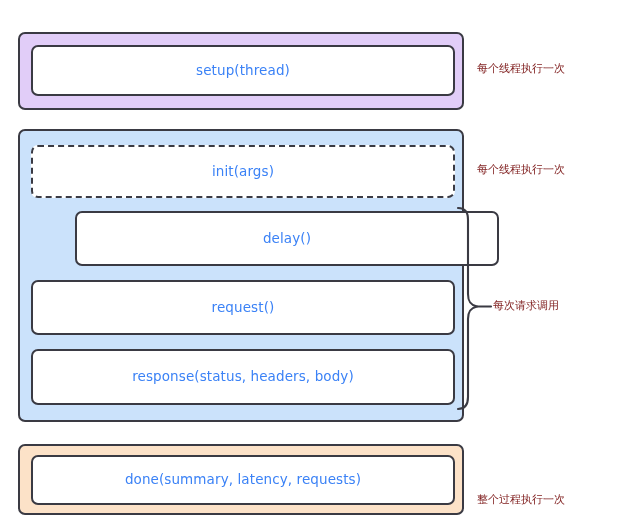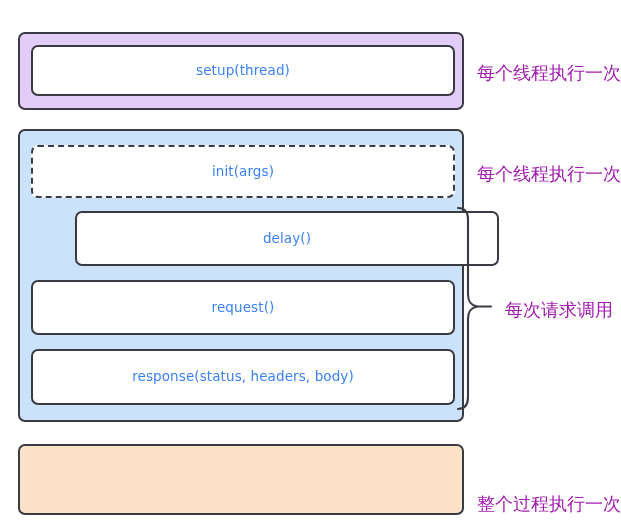--- a/index.html
+++ b/index.html
@@ -78,29 +78,29 @@
   .hook-setup    { left: 31px; top: 45px;  width: 424px; height: 51px; }
   .hook-init     { left: 31px; top: 145px; width: 424px; height: 53px; }
   .hook-delay    { left: 31px; top: 211px; width: 424px; height: 55px; margin-left: 44px; }
   .hook-request  { left: 31px; top: 280px; width: 424px; height: 55px; }
   .hook-response { left: 31px; top: 349px; width: 424px; height: 56px; }
   .hook-done     { left: 31px; top: 455px; width: 424px; height: 50px; }
 
   
   .annotation {
     position: absolute;
-    font-size: 18px;
+    font-size: 11px;
     line-height: 1;
-    color: #a21caf;
+    color: #7f1d1d;
     white-space: nowrap;
-    font-family: Liberation Serif, serif;
+    font-family: Liberation Mono, monospace;
   }
   .ann-setup { left: 477px; top: 64px; }
   .ann-init  { left: 477px; top: 165px; }
-  .ann-loop  { left: 505px; top: 301px; }
+  .ann-loop  { left: 493px; top: 301px; }
   .ann-done  { left: 477px; top: 473px; margin-top: 22px; }
 
   
   .brace-wrap {
     position: absolute;
     left: 455px;
     top: 206px;
     width: 40px;
     height: 205px;
     pointer-events: none;
@@ -134,15 +134,16 @@
                C 15 102, 13 106, 13 113
                L 13 191
                C 13 198, 11 203, 3 203" stroke="#3a3a43" stroke-width="2.1" stroke-linecap="round" stroke-linejoin="round" fill="none"></path>
       <path d="M22 100.5 L 36 100.5" stroke="#3a3a43" stroke-width="2.1" stroke-linecap="round"></path>
     </svg>
   </div>
 
   <div class="annotation ann-loop">每次请求调用</div>
 
   <div class="group group-done"></div>
+  <div class="hook hook-done">done(summary, latency, requests)</div>
   <div class="annotation ann-done">整个过程执行一次</div>
 
 </div>
 
 </body></html>

